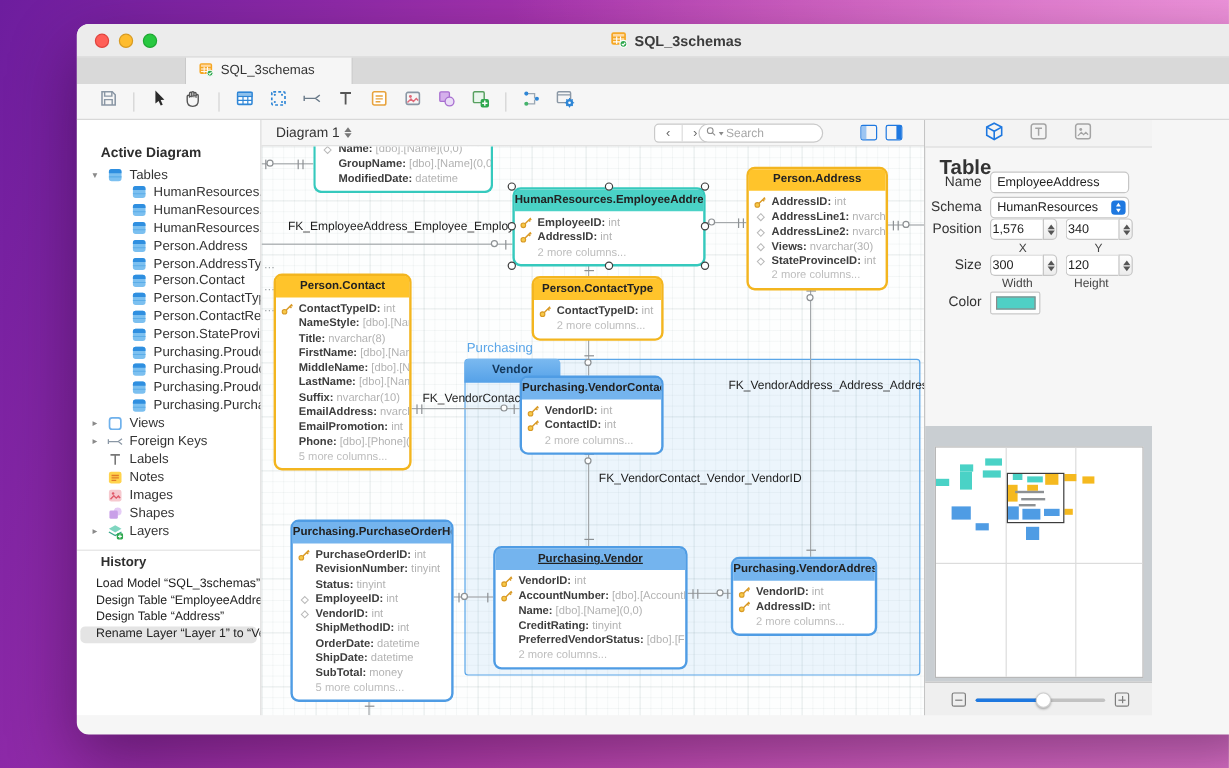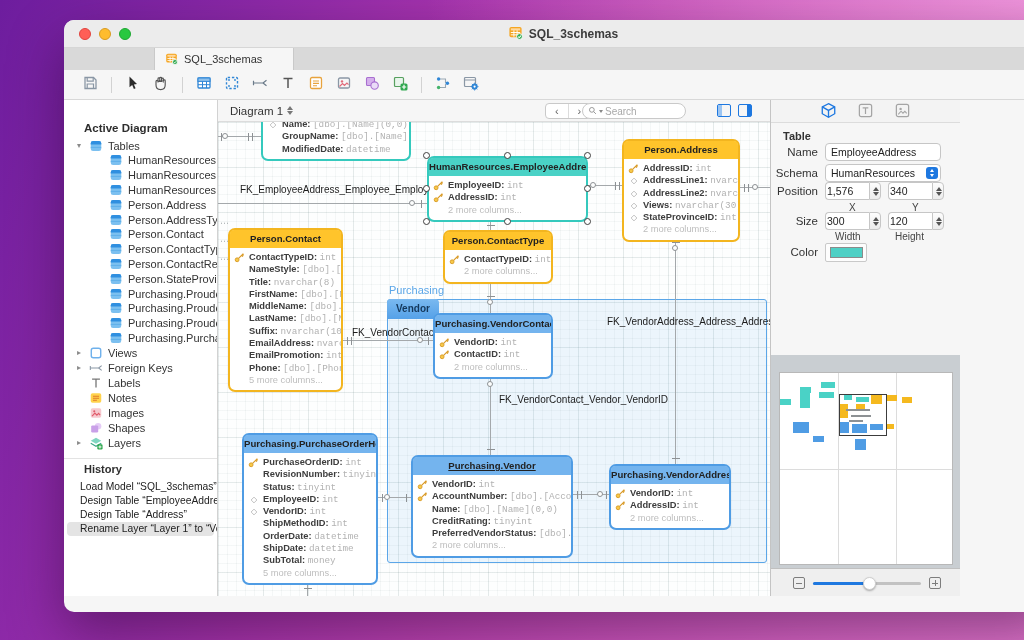--- a/index.html
+++ b/index.html
@@ -73,47 +73,47 @@
 
   .canvas { position:relative; flex:1; overflow:hidden; background-color:#fdfefe;
     background-image:
       linear-gradient(rgba(90,120,120,.10) 1px, transparent 1px),
       linear-gradient(90deg, rgba(90,120,120,.10) 1px, transparent 1px),
       linear-gradient(rgba(90,120,120,.055) 1px, transparent 1px),
       linear-gradient(90deg, rgba(90,120,120,.055) 1px, transparent 1px);
     background-size:45px 45px, 45px 45px, 9px 9px, 9px 9px; }
 
   .layer { position:absolute; background:rgba(91,166,232,.10); border:1.5px solid #5ba6e8; border-radius:3px; z-index:1; }
-  .layer-tab { position:absolute; background:linear-gradient(#7ab9f0,#55a1e8); color:#14385c; font-weight:bold; font-size:10px; padding:4px 9px 5px; border-radius:4px 4px 4px 0; z-index:2; }
+  .layer-tab { position:absolute; background:linear-gradient(#7ab9f0,#55a1e8); color:#14385c; font-weight:bold; font-size:10px; padding:4px 23px 5px; border-radius:4px 4px 4px 0; z-index:2; }
   .layer-name { position:absolute; color:#5ba6e8; font-size:11px; z-index:2; }
 
   .ln { position:absolute; background:#a4a8ab; z-index:2; }
   .mc { position:absolute; width:6px; height:6px; border:1.2px solid #8d9194; border-radius:50%; background:#fdfefe; z-index:2; }
   .mt { position:absolute; background:#8d9194; z-index:2; }
   .fk { position:absolute; font-size:10px; color:#1c1c1c; white-space:nowrap; z-index:3; }
   .cell-ellipsis { position:absolute; color:#9aa0a3; font-size:9px; letter-spacing:1px; z-index:2; }
 
   .ent { position:absolute; background:#fff; border-radius:7px; z-index:4; border:2px solid #888; }
   .ent .hd { height:18px; line-height:18px; text-align:center; font-weight:bold; font-size:9.6px; color:#222; border-radius:4px 4px 0 0; white-space:nowrap; overflow:hidden; }
   .ent .bd { padding:3px 0 4px; }
   .frow { height:12.3px; line-height:12.3px; white-space:nowrap; overflow:hidden; padding-left:19px; position:relative; font-size:9.3px; }
   .frow .ic { position:absolute; left:4px; top:1px; width:11px; height:11px; }
   .frow .ic svg { width:11px; height:11px; }
   .frow .ic.dia { left:6px; top:2px; }
   .frow .ic.dia svg { width:8px; height:8px; }
   .frow .nm { font-weight:bold; color:#3d3d3d; }
-  .frow .tp { color:#b2b2b2;font-family:Liberation Mono, monospace; }
+  .frow .tp { color:#b2b2b2; }
   .frow.more { color:#bdbdbd; }
   .hnd { position:absolute; width:7px; height:7px; border-radius:50%; background:#fff; border:1.5px solid #3f3f3f; z-index:6; }
 
   
   .rightpanel { width:190px; border-left:1px solid #c4c4c4; background:#f6f6f6; position:relative; font-size:11.5px; color:#333; }
   .ptabs { height:23px; background:#f3f3f3; border-bottom:1px solid #dcdcdc; display:flex; align-items:center; justify-content:center; gap:20px; }
   .ptabs svg { width:17px; height:17px; }
-  .insp-title { position:absolute; left:12px; top:30px; font-weight:bold; font-size:11px; }
+  .insp-title { position:absolute; left:12px; top:30px; font-weight:bold; font-size:17px; }
   .irow { position:absolute; left:0; width:100%; height:18px; }
   .irow .ilbl { position:absolute; right:142px; top:3px; font-size:11.5px; color:#333; width:80px; text-align:right; }
   .itext { position:absolute; left:54px; top:0; width:116px; height:18px; border:1px solid #c6c6c6; border-radius:4px; background:#fff; font-size:10.5px; color:#222; padding:0 5px; font-family:"Liberation Sans",sans-serif; outline:none; }
   .schemasel { position:absolute; left:54px; top:0; width:116px; height:18px; border:1px solid #c6c6c6; border-radius:4px; background:#fff; font-size:10.5px; color:#222; line-height:16px; padding-left:5px; }
   .selbtn { position:absolute; right:2px; top:2px; width:12px; height:12px; background:#1e78e0; border-radius:3px; }
   .selbtn::before { content:""; position:absolute; left:3.5px; top:2px; border-left:2.5px solid transparent; border-right:2.5px solid transparent; border-bottom:3px solid #fff; }
   .selbtn::after { content:""; position:absolute; left:3.5px; bottom:2px; border-left:2.5px solid transparent; border-right:2.5px solid transparent; border-top:3px solid #fff; }
   .numfield { position:absolute; top:0; height:18px; }
   .numfield .nval { position:absolute; left:0; top:0; width:44px; height:18px; border:1px solid #c6c6c6; border-right:none; border-radius:4px 0 0 4px; background:#fff; font-size:10.5px; padding:0 1px; outline:none; font-family:"Liberation Sans",sans-serif; color:#222; }
   .numfield .nstep { position:absolute; left:44px; top:0; width:12px; height:18px; border:1px solid #c6c6c6; border-radius:0 4px 4px 0; background:linear-gradient(#fdfdfd,#ececec); }

